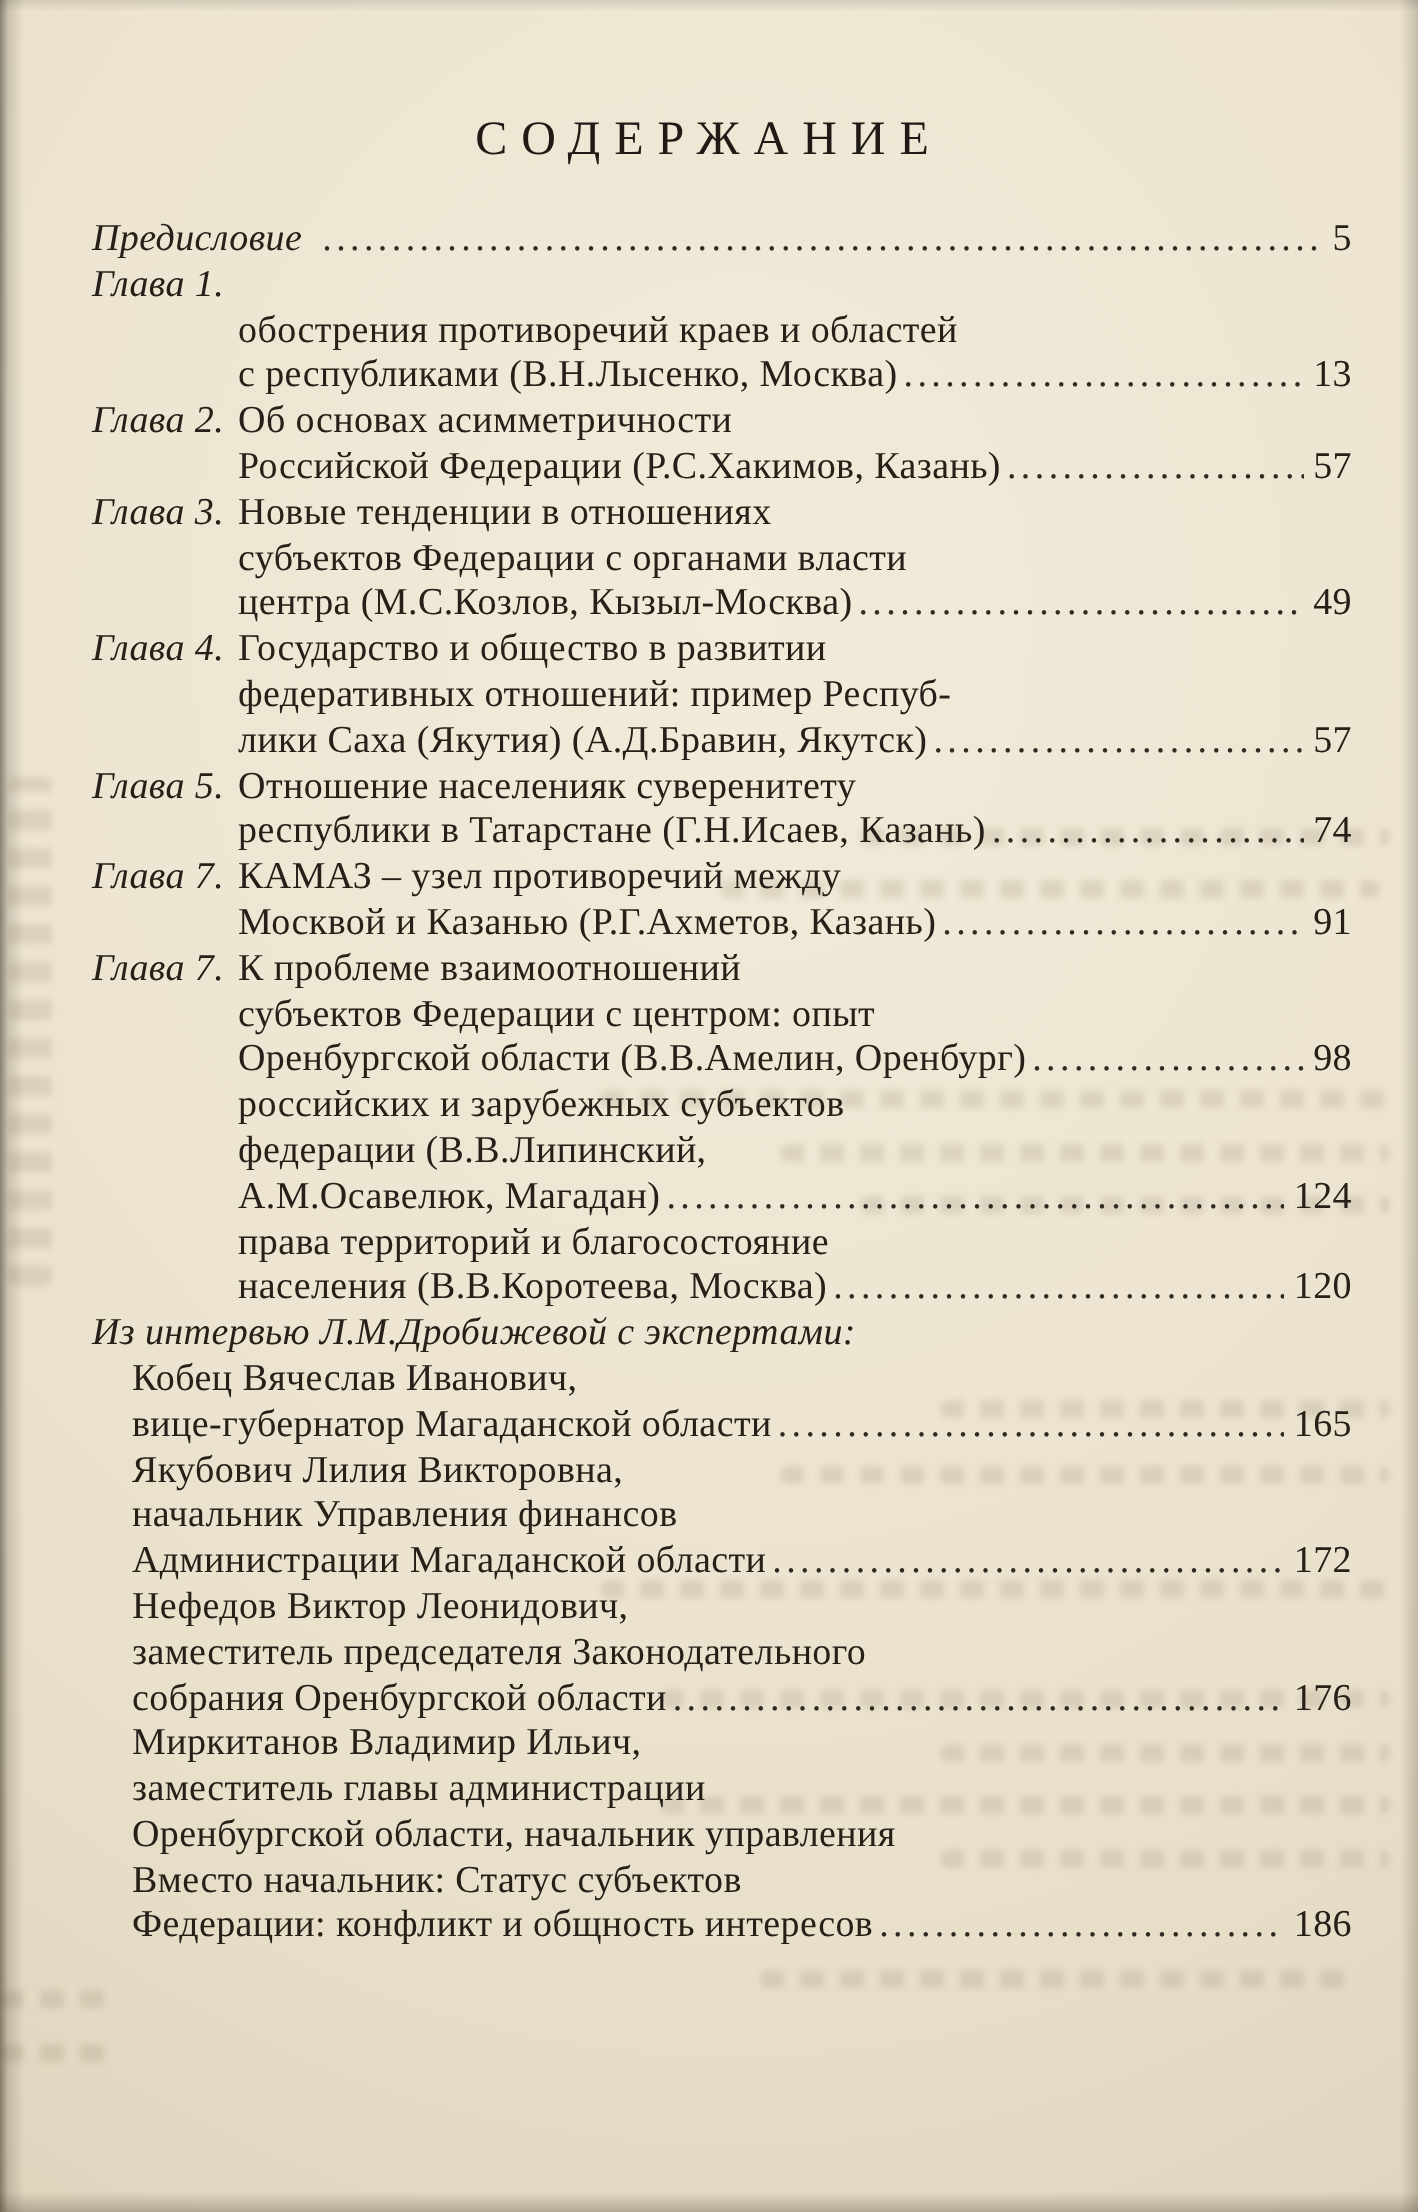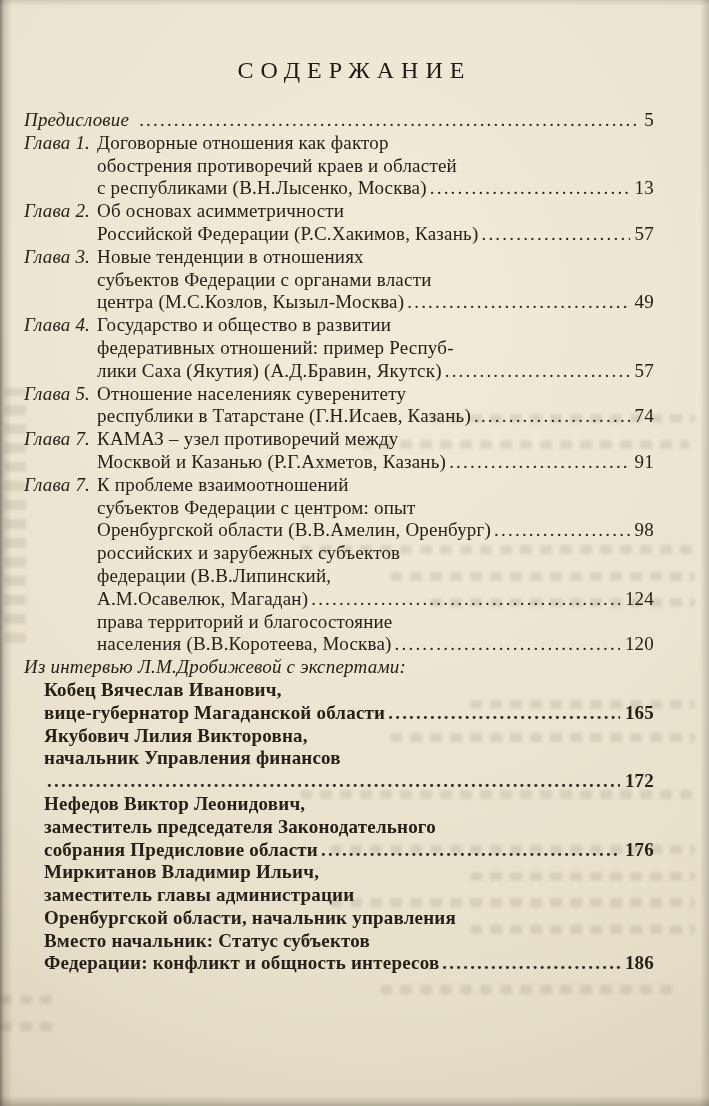--- a/index.html
+++ b/index.html
@@ -62,39 +62,39 @@
     padding: 57px 0 0 0;
     text-align: center;
     font-size: 24px;
     font-weight: normal;
     letter-spacing: 7px;
     color: #1f1a15;
   }
   .toc {
     position: relative;
     z-index: 2;
-    margin: 0 19px 0 24px;
+    margin: 0 19px 0 46px;
     width: 630px;
     font-size: 19px;
     line-height: 22.8px;
     letter-spacing: 0.2px;
   }
   .entry { margin: 0; }
   .line {
     display: flex;
     align-items: baseline;
   }
   .label {
     font-style: italic;
     white-space: nowrap;
     padding-right: 7px;
   }
   .txt { white-space: nowrap; }
   .entry.chapter .line.cont { margin-left: 73px; }
-  .entry.interview .line { margin-left: 20px; font-weight: bold; }
+  .entry.interview .line { margin-left: 20px; }
   .dots {
     flex: 1 1 auto;
     overflow: hidden;
     white-space: nowrap;
     min-width: 14px;
     margin-left: 3px;
   }
   .dots::after {
     content: "....................................................................................................";
     letter-spacing: 2.2px;
@@ -138,21 +138,20 @@
       <div class="entry chapter">
         <div class="line">
           <span class="label">Предисловие</span>
           <span class="dots"></span>
           <span class="pg">5</span>
         </div>
       </div>
       <div class="entry chapter">
         <div class="line">
           <span class="label">Глава 1.</span>
-          <span class="txt">Договорные отношения как фактор</span>
         </div>
         <div class="line cont">
           <span class="txt">обострения противоречий краев и областей</span>
         </div>
         <div class="line cont">
           <span class="txt">с республиками (В.Н.Лысенко, Москва)</span>
           <span class="dots"></span>
           <span class="pg">13</span>
         </div>
       </div>
@@ -270,33 +269,34 @@
         </div>
       </div>
       <div class="entry interview">
         <div class="line">
           <span class="txt">Якубович Лилия Викторовна,</span>
         </div>
         <div class="line cont">
           <span class="txt">начальник Управления финансов</span>
         </div>
         <div class="line cont">
+          <span class="txt">Администрации Магаданской области</span>
           <span class="dots"></span>
           <span class="pg">172</span>
         </div>
       </div>
       <div class="entry interview">
         <div class="line">
           <span class="txt">Нефедов Виктор Леонидович,</span>
         </div>
         <div class="line cont">
           <span class="txt">заместитель председателя Законодательного</span>
         </div>
         <div class="line cont">
-          <span class="txt">собрания Предисловие области</span>
+          <span class="txt">собрания Оренбургской области</span>
           <span class="dots"></span>
           <span class="pg">176</span>
         </div>
       </div>
       <div class="entry interview">
         <div class="line">
           <span class="txt">Миркитанов Владимир Ильич,</span>
         </div>
         <div class="line cont">
           <span class="txt">заместитель главы администрации</span>

